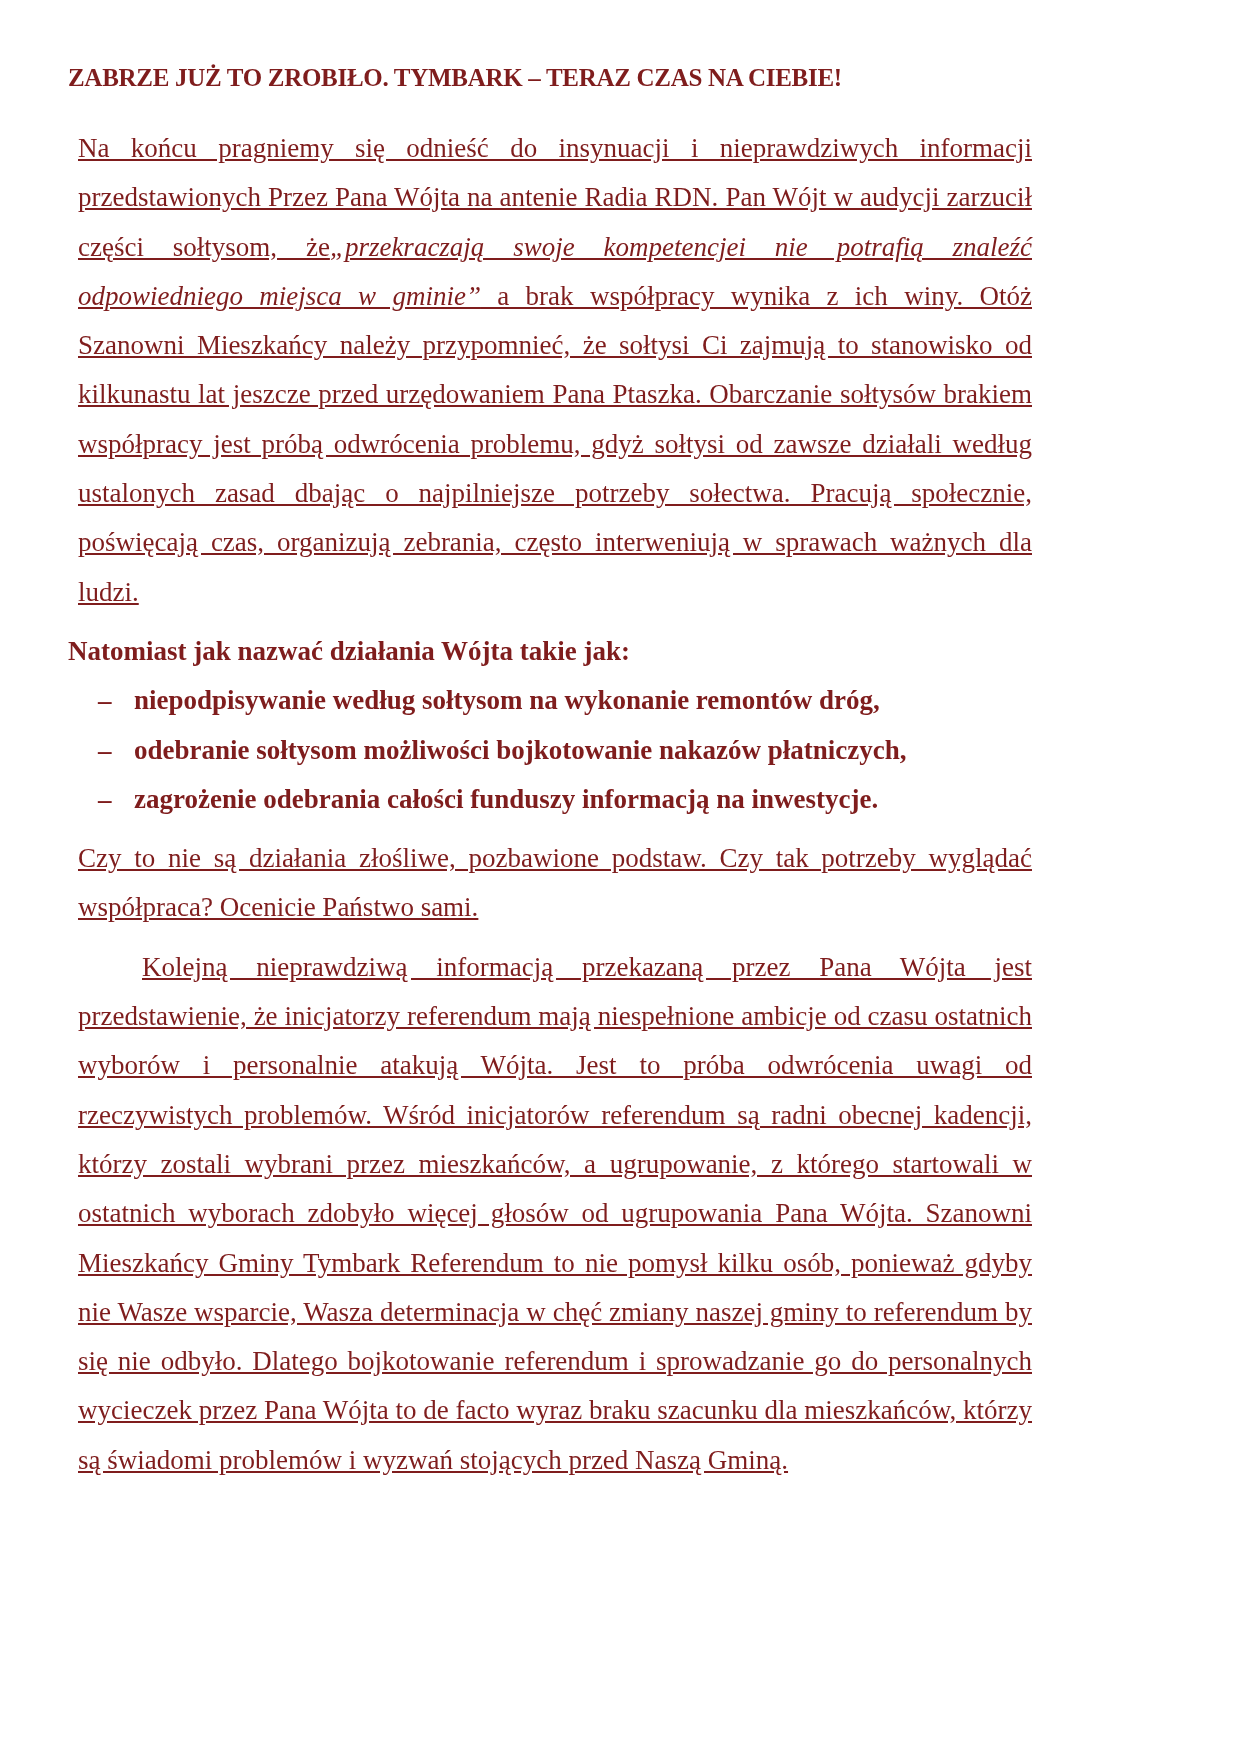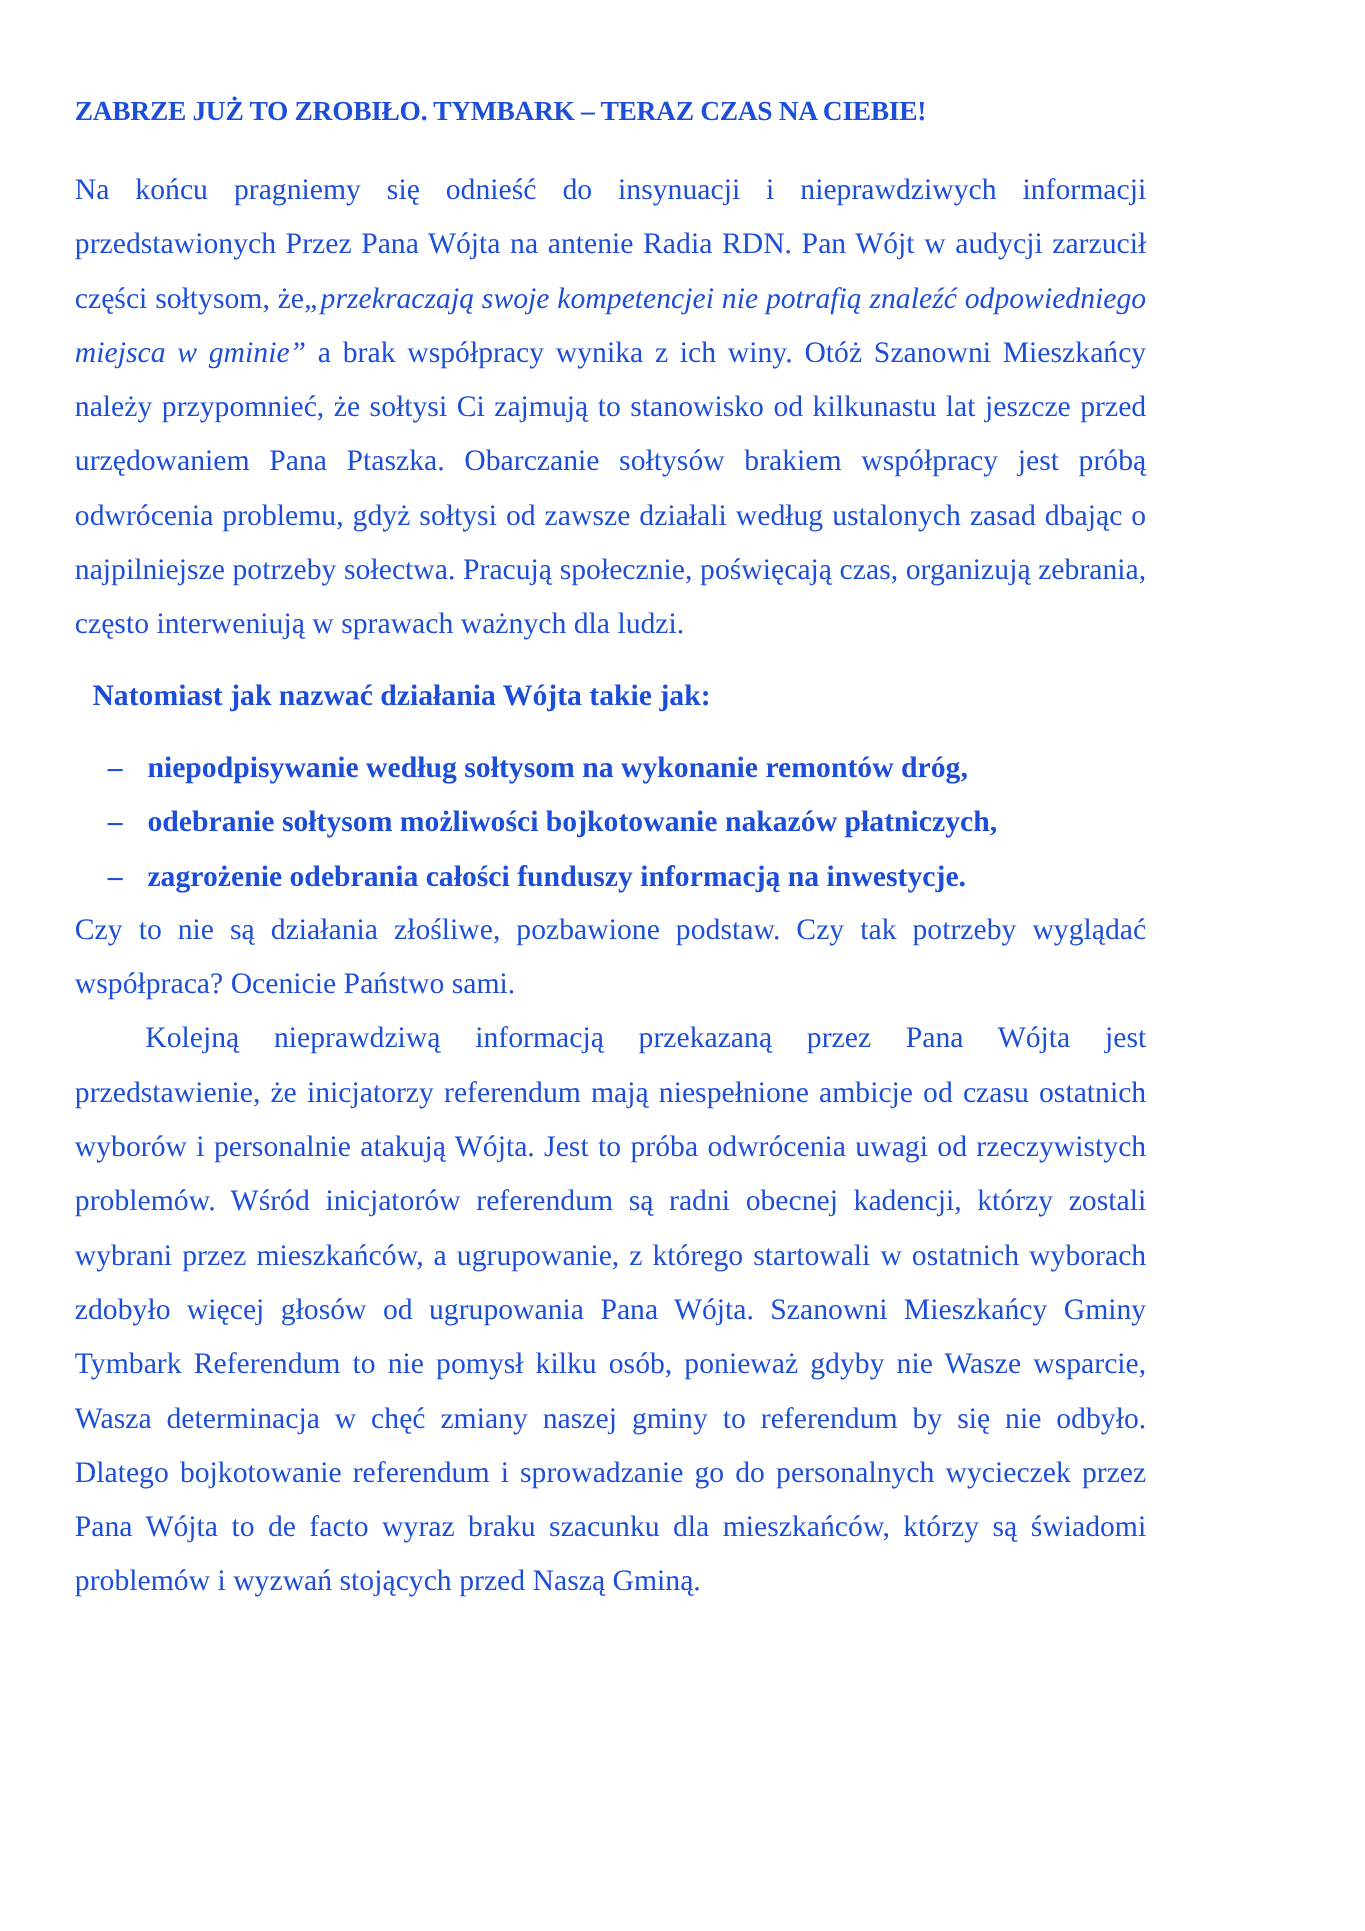--- a/index.html
+++ b/index.html
@@ -1,30 +1,30 @@
 <!DOCTYPE html>
 <html><head>
 <meta charset="utf-8">
 <style>
   html, body { margin: 0; padding: 0; background: #ffffff; }
   body { width: 1241px; height: 1755px; position: relative; overflow: hidden; }
   .page {
-    position: absolute; left: 68px; top: 80px; width: 974px;
+    position: absolute; left: 68px; top: 56px; width: 974px;
     font-family: "Liberation Serif", "DejaVu Serif", serif;
-    color: #1d4ed8;
+    color: #7f1d1d;
     font-size: 27px;
     line-height: 49.3px;
   }
   .title {
     font-weight: bold; font-size: 25px; letter-spacing: -0.3px;
     margin: 0 0 24px 0; line-height: 44px;
   }
-  .para { margin: 0; text-align: justify; text-align-last: left; }
+  .para { margin: 10px; text-align: justify; text-align-last: left; text-decoration: underline; }
   .para.indent { text-indent: 64px; }
-  .bold-line { font-weight: bold; margin: 16px; }
+  .bold-line { font-weight: bold; margin: 0; }
   ul.bullets { list-style: none; margin: 0; padding: 0; }
   ul.bullets li { font-weight: bold; position: relative; padding-left: 66px; }
   ul.bullets li .dash { position: absolute; left: 30px; top: 0; }
   em { font-style: italic; }
 </style>
 </head>
 <body>
 
 <div class="page">
   <p class="title">ZABRZE JUŻ TO ZROBIŁO. TYMBARK – TERAZ CZAS NA CIEBIE!</p>

